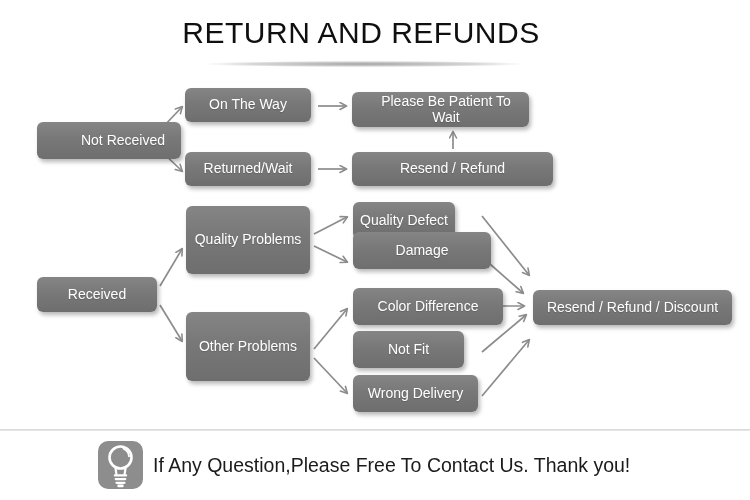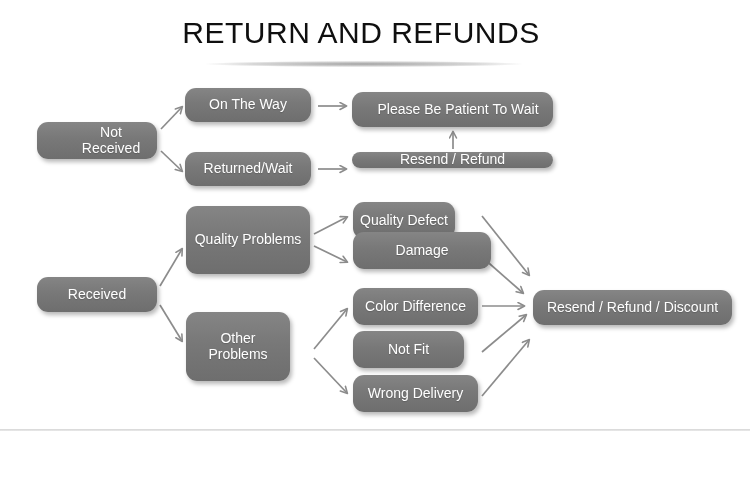--- a/index.html
+++ b/index.html
@@ -22,21 +22,21 @@
     background:radial-gradient(ellipse 50% 50% at 50% 50%,
       rgba(140,140,140,.8) 0%, rgba(175,175,175,.5) 55%, rgba(210,210,210,0) 78%);
     filter:blur(.6px);
   }
 
   #flow{position:absolute;left:0;top:0;width:750px;height:500px;}
   .node{
     position:absolute;
     background:linear-gradient(180deg,#858585 0%,var(--node-bg,#787878) 45%,#6e6e6e 100%);
     color:var(--node-text,#ffffff);
-    border-radius:11px;
+    border-radius:6px;
     display:flex;align-items:center;justify-content:center;
     font-size:14px;line-height:1.1;text-align:center;
     box-shadow:2px 3px 4px rgba(0,0,0,.28);
     text-shadow:0 1px 1px rgba(0,0,0,.18);
     padding:0 4px;box-sizing:border-box;
   }
   #arrow-layer{position:absolute;left:0;top:0;pointer-events:none;}
 
   .footer-divider{
     position:absolute;left:0;top:429px;width:750px;height:2px;
@@ -86,33 +86,49 @@
           <line x1="314" y1="349" x2="347" y2="309" stroke="#8c8c8c" stroke-width="1.7" marker-end="url(#ah)"></line>
           <line x1="314" y1="358" x2="347" y2="393" stroke="#8c8c8c" stroke-width="1.7" marker-end="url(#ah)"></line>
           <line x1="482" y1="216" x2="529" y2="275" stroke="#8c8c8c" stroke-width="1.7" marker-end="url(#ah)"></line>
           <line x1="482" y1="257" x2="523" y2="293" stroke="#8c8c8c" stroke-width="1.7" marker-end="url(#ah)"></line>
           <line x1="482" y1="306" x2="524" y2="306" stroke="#8c8c8c" stroke-width="1.7" marker-end="url(#ah)"></line>
           <line x1="482" y1="352" x2="526" y2="315" stroke="#8c8c8c" stroke-width="1.7" marker-end="url(#ah)"></line>
           <line x1="482" y1="396" x2="529" y2="340" stroke="#8c8c8c" stroke-width="1.7" marker-end="url(#ah)"></line>
         </g>
     </svg>
     <div id="flow-nodes">
-        <div class="node" style="left: 37px; top: 122px; width: 120px; height: 37px; padding-left: 32px;">Not Received</div>
+        <div class="node" style="left: 37px; top: 122px; width: 144px; height: 37px; padding-left: 32px;">Not Received</div>
         <div class="node" style="left: 185px; top: 88px; width: 126px; height: 34px;">On The Way</div>
         <div class="node" style="left: 185px; top: 152px; width: 126px; height: 34px;">Returned/Wait</div>
-        <div class="node" style="left: 352px; top: 92px; width: 201px; height: 35px; padding-left: 15px;">Please Be Patient To Wait</div>
-        <div class="node" style="left: 352px; top: 152px; width: 201px; height: 16px;">Resend / Refund</div>
+        <div class="node" style="left: 352px; top: 92px; width: 177px; height: 35px; padding-left: 15px;">Please Be Patient To Wait</div>
+        <div class="node" style="left: 352px; top: 152px; width: 201px; height: 34px;">Resend / Refund</div>
         <div class="node" style="left: 37px; top: 277px; width: 120px; height: 35px;">Received</div>
         <div class="node" style="left: 186px; top: 206px; width: 124px; height: 68px;">Quality Problems</div>
-        <div class="node" style="left: 186px; top: 312px; width: 104px; height: 69px;">Other Problems</div>
+        <div class="node" style="left: 186px; top: 312px; width: 124px; height: 69px;">Other Problems</div>
         <div class="node" style="left: 353px; top: 202px; width: 102px; height: 37px;">Quality Defect</div>
         <div class="node" style="left: 353px; top: 232px; width: 138px; height: 37px;">Damage</div>
-        <div class="node" style="left: 353px; top: 288px; width: 125px; height: 37px;">Color Difference</div>
+        <div class="node" style="left: 353px; top: 288px; width: 150px; height: 37px;">Color Difference</div>
         <div class="node" style="left: 353px; top: 331px; width: 111px; height: 37px;">Not Fit</div>
         <div class="node" style="left: 353px; top: 375px; width: 125px; height: 37px;">Wrong Delivery</div>
         <div class="node" style="left: 533px; top: 290px; width: 199px; height: 35px;">Resend / Refund / Discount</div>
       </div>
   </div>
 
   <div class="footer-divider"></div>
 
+  <div class="footer">
+    <div class="bulb-badge">
+      <svg width="45" height="48" viewBox="0 0 45 48">
+        <g stroke="#ffffff" fill="none" stroke-linecap="round">
+          <circle cx="22.5" cy="16.5" r="11" stroke-width="2.6"></circle>
+          <path d="M25.5,7.6 A9,9 0 0 1 31,15.2" stroke-width="1.9"></path>
+          <path d="M17.4,26.6 L18.4,33.2 M27.6,26.6 L26.6,33.2" stroke-width="2.2"></path>
+          <path d="M16.9,34.4 H28.1" stroke-width="2.2"></path>
+          <path d="M17.7,38.1 H27.3" stroke-width="2.2"></path>
+          <path d="M18.5,41.8 H26.5" stroke-width="2.2"></path>
+          <path d="M20.6,44.9 H24.4" stroke-width="2.6"></path>
+        </g>
+      </svg>
+    </div>
+    <div class="footer-message">If Any Question,Please Free To Contact Us. Thank you!</div>
+  </div>
 
 </div>
 
 </body></html>

